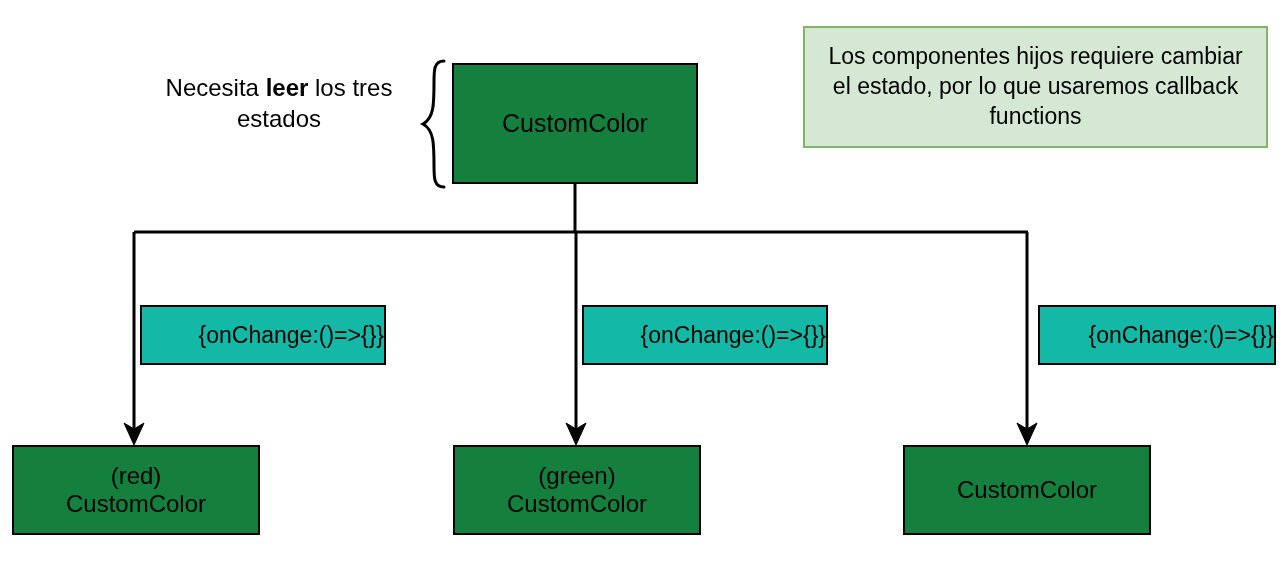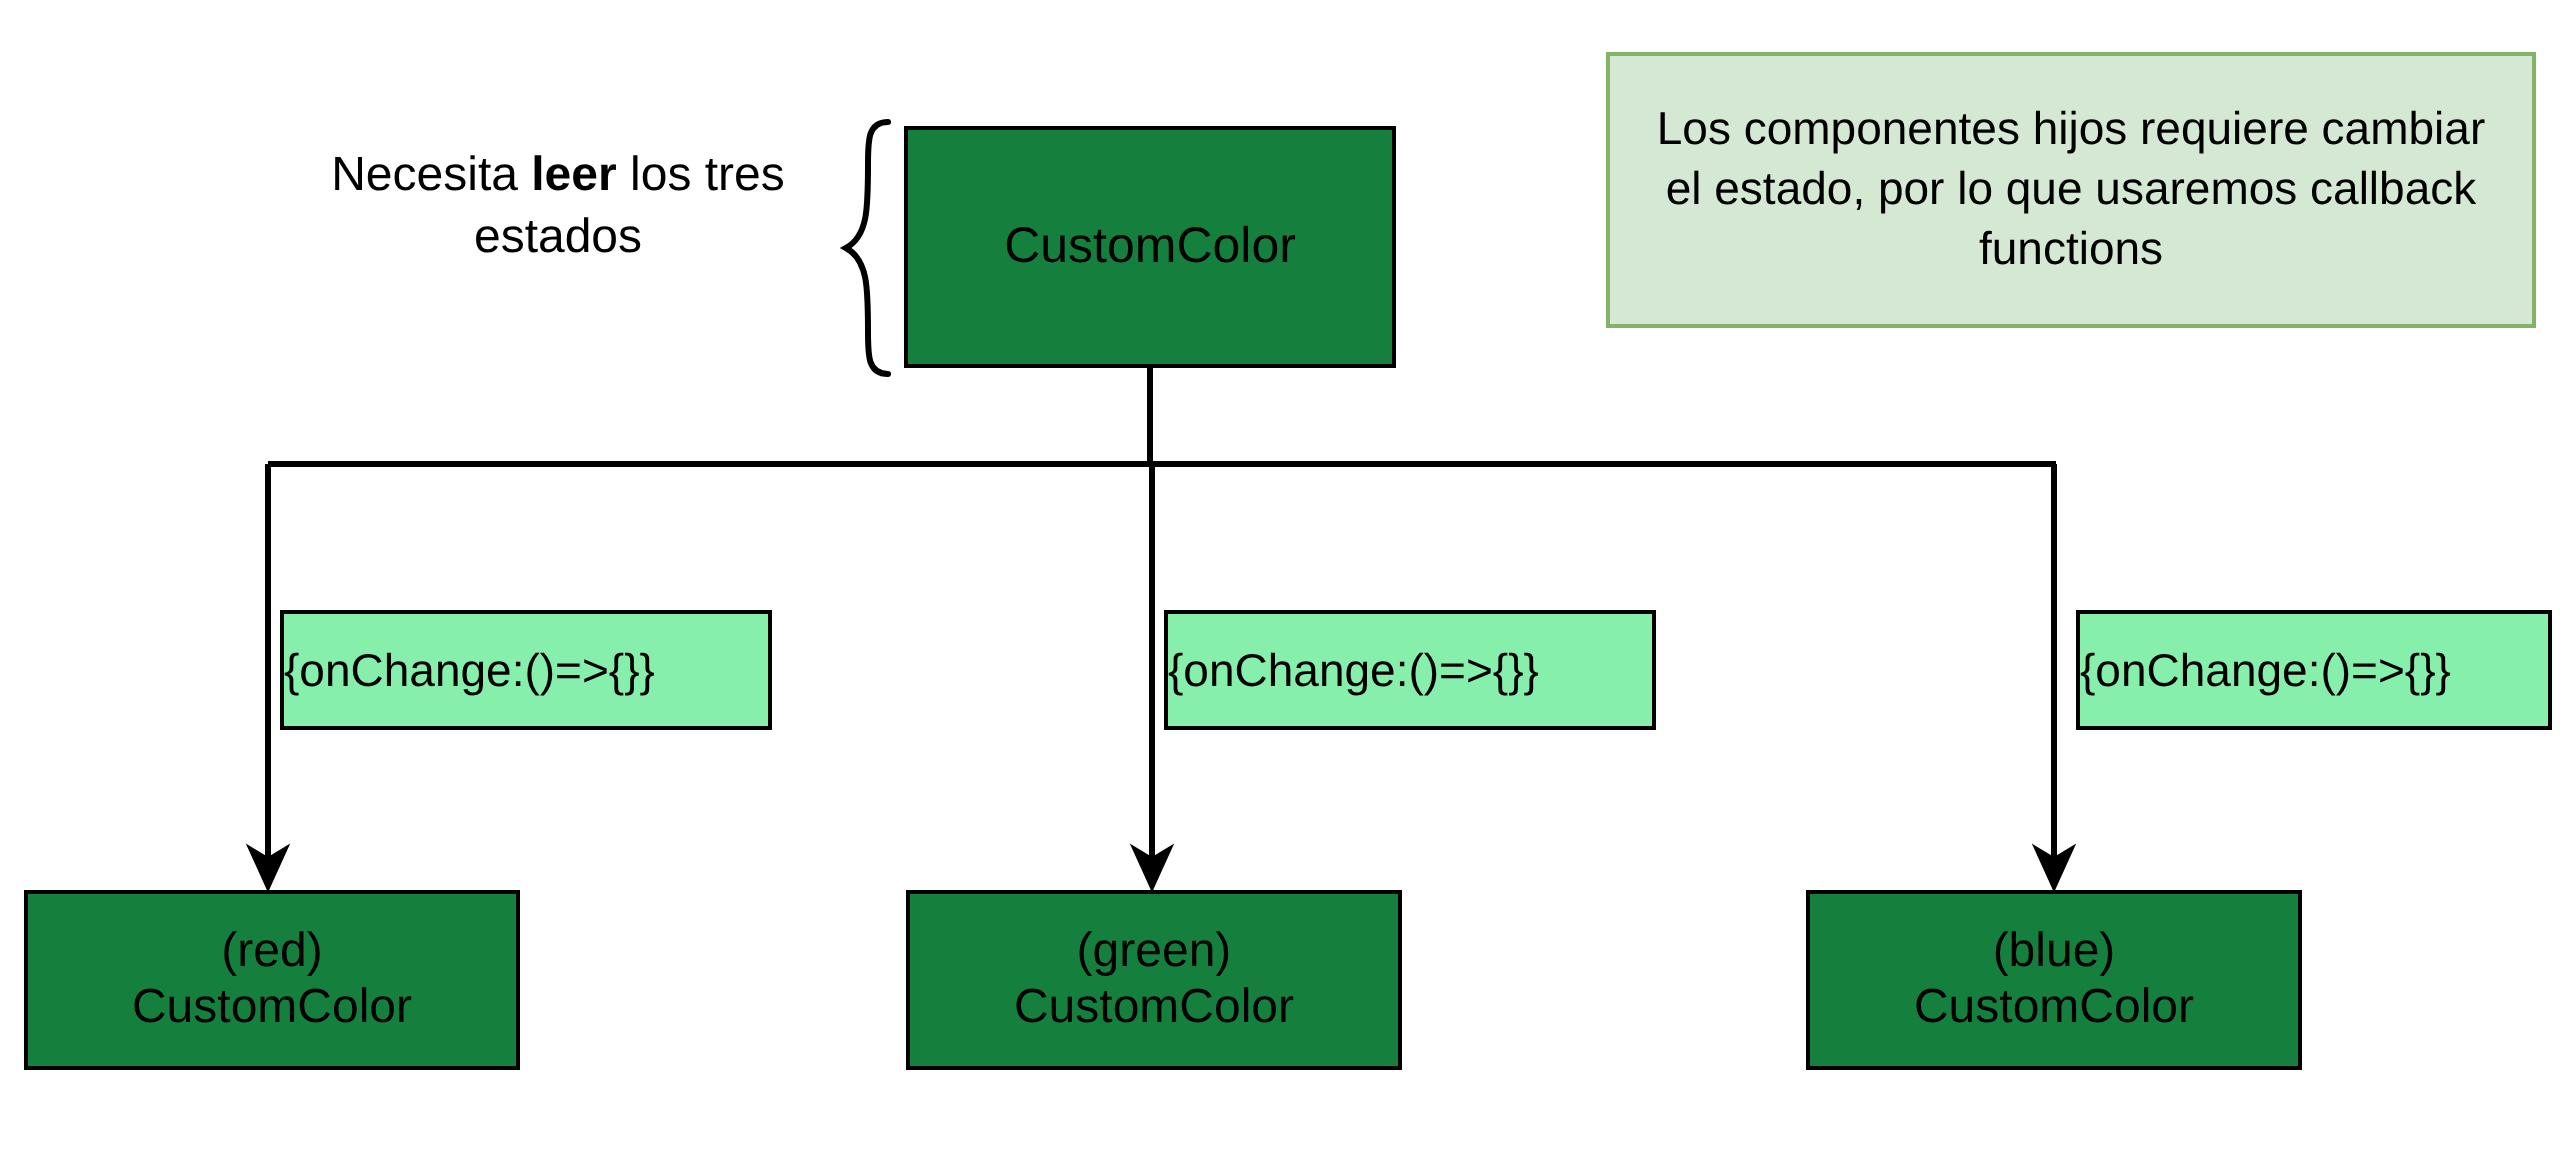--- a/index.html
+++ b/index.html
@@ -57,39 +57,39 @@
   .child-lines {
     display: block;
   }
   .child-lines span {
     display: block;
   }
   .prop-box {
     position: absolute;
     box-sizing: border-box;
     border: 2px solid #000000;
-    background: #86efac;
+    background: #14b8a6;
     display: flex;
     align-items: center;
-    justify-content: flex-start;
+    justify-content: flex-end;
     height: 60px;
     top: 305px;
     font-size: 23px;
     color: #000000;
     white-space: nowrap;
   }
   .prop-red   { left: 140px;  width: 246px; }
   .prop-green { left: 582px;  width: 246px; }
   .prop-blue  { left: 1038px; width: 238px; }
   .note {
     position: absolute;
     left: 803px;
     top: 26px;
     width: 465px;
-    height: 138px;
+    height: 122px;
     box-sizing: border-box;
     border: 2px solid #82b366;
     background: #d5e8d4;
     display: flex;
     align-items: center;
     justify-content: center;
     text-align: center;
     padding: 4px 14px;
     font-size: 23px;
     line-height: 1.3;
@@ -169,18 +169,17 @@
     </span>
   </div>
   <div class="node node-child child-green">
     <span class="child-lines">
       <span>(green)</span>
       <span>CustomColor</span>
     </span>
   </div>
   <div class="node node-child child-blue">
     <span class="child-lines">
-      <span>(blue)</span>
       <span>CustomColor</span>
     </span>
   </div>
 
 </div>
 
 </body></html>

